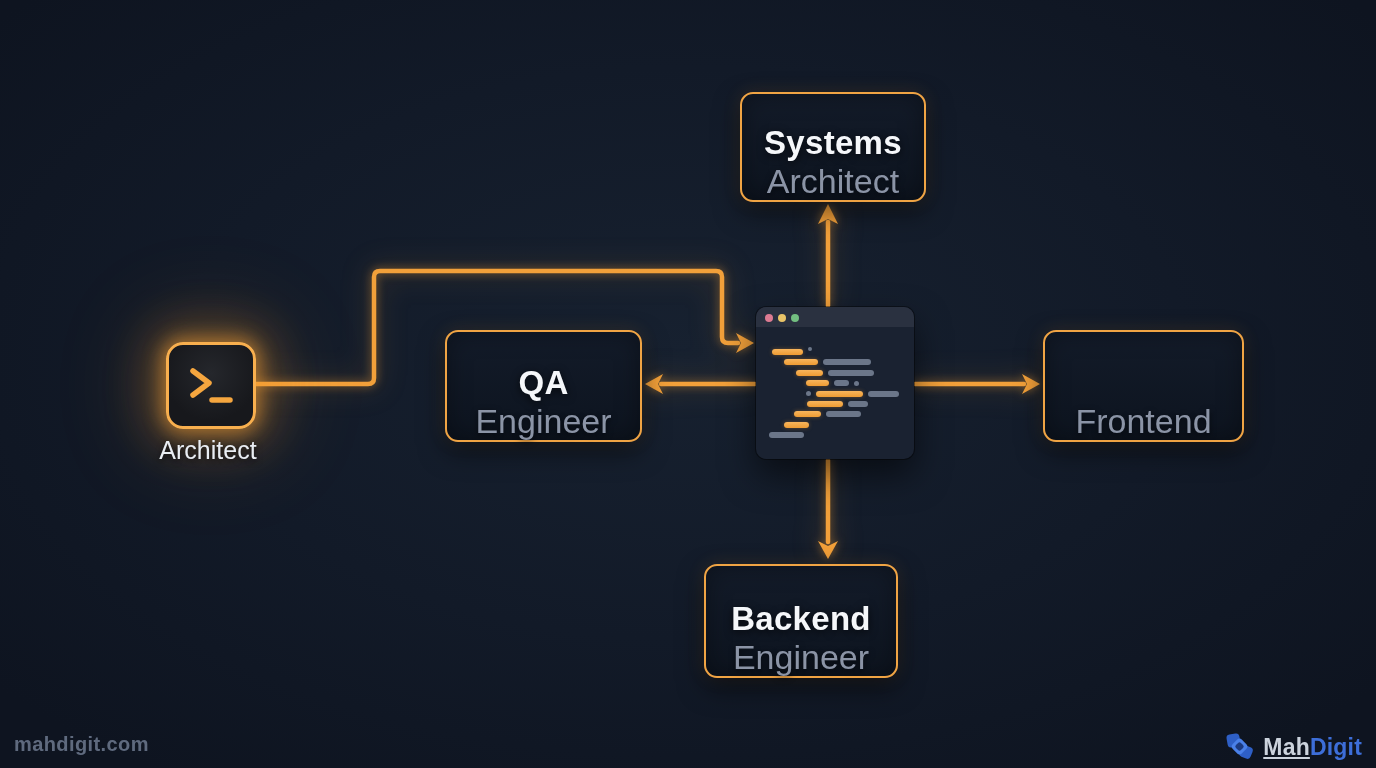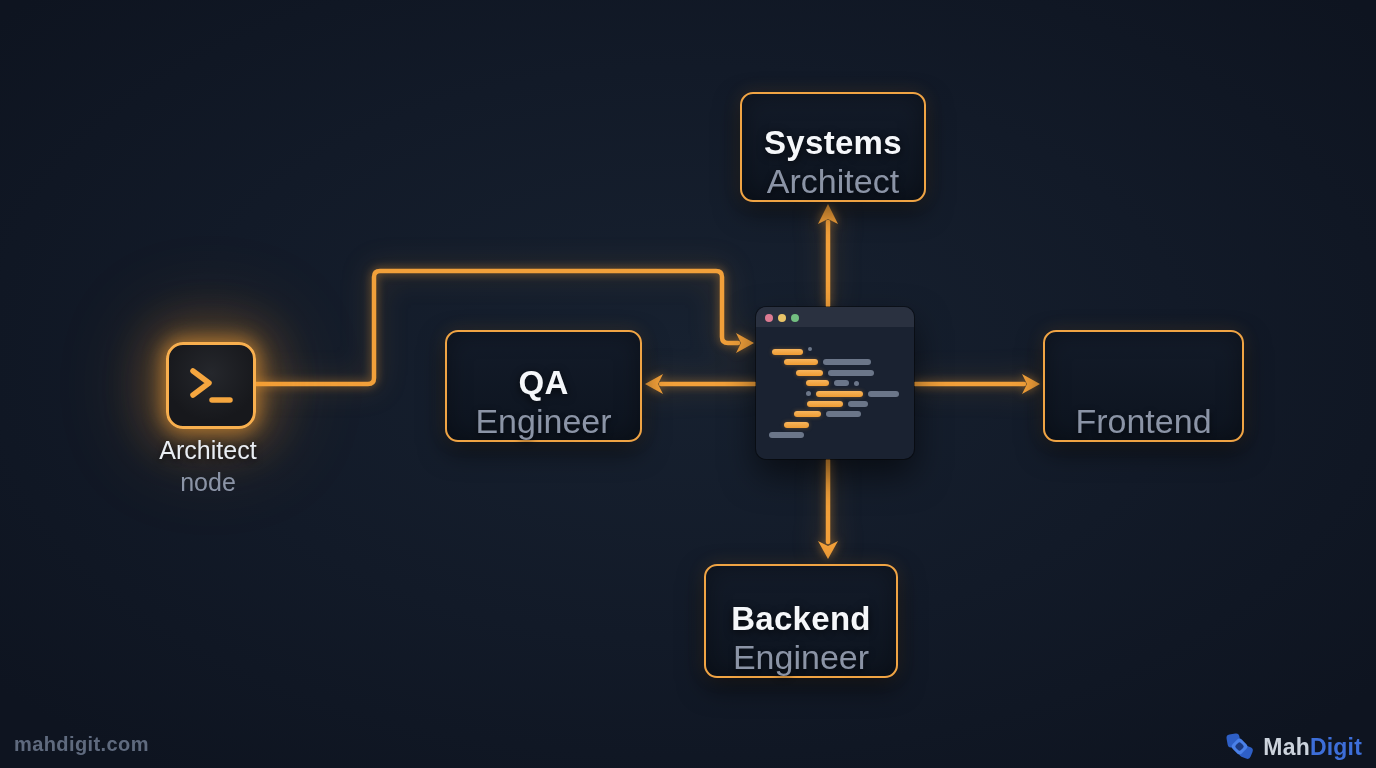--- a/index.html
+++ b/index.html
@@ -48,21 +48,21 @@
   .seg{height:6px;border-radius:3px;display:inline-block;margin-right:5px;flex:none;}
   .seg-orange{background:linear-gradient(180deg,#f8b55c,#ef9c33);box-shadow:0 0 4px rgba(244,158,52,.35);}
   .seg-gray{background:#6b7689;}
   .seg-dot{width:5px;height:5px;border-radius:50%;background:#6b7689;}
   .seg-tick{width:4px;height:4px;border-radius:2px;background:#6b7689;transform:translateY(-3px);}
   
   .watermark{position:absolute;left:14px;top:733px;font-size:20px;font-weight:700;color:#5f6a7e;letter-spacing:.4px;}
   .brand{position:absolute;right:14px;top:731px;display:flex;align-items:center;}
   .brand svg{margin-right:7px;}
   .brand-text{font-size:23px;font-weight:700;letter-spacing:.2px;}
-  .brand-first{color:#ccd3dd;}
+  .brand-first{color:#ccd3dd;text-decoration:underline;}
   .brand-second{color:#3d6ed8;}
 </style>
 </head>
 <body>
 
 <div class="stage">
 
   <svg class="connectors" viewBox="0 0 1376 768">
     <path d="M250,384 H368 Q374,384 374,378 V277 Q374,271 380,271 H716 Q722,271 722,277 V337 Q722,343 728,343 H738"></path>
     <polygon points="736,333 754,343 736,353 741,343"></polygon>
@@ -93,21 +93,20 @@
   </div>
 
   <div class="commander">
     <svg width="84" height="81" viewBox="0 0 84 81">
       <path d="M24 26 L40 38 L24 50" fill="none" stroke="#f5a63f" stroke-width="5.5" stroke-linecap="round" stroke-linejoin="round"></path>
       <path d="M43 55 H61" fill="none" stroke="#f5a63f" stroke-width="5.5" stroke-linecap="round"></path>
     </svg>
   </div>
   <div class="commander-label">
     <div class="l1">Architect</div>
-    <div class="l2">node</div>
   </div>
 
   <div class="terminal">
     <div class="titlebar">
       <span id="traffic-lights"><span class="tl-dot" style="background: rgb(221, 123, 146);"></span><span class="tl-dot" style="background: rgb(233, 196, 104);"></span><span class="tl-dot" style="background: rgb(115, 191, 129);"></span></span>
     </div>
     <div class="code-area" id="code-area">
         <div class="code-row" style="margin-left: 16px;">
           <span class="seg seg-orange" style="width: 31px;"></span>
           <span class="seg seg-tick"></span>

